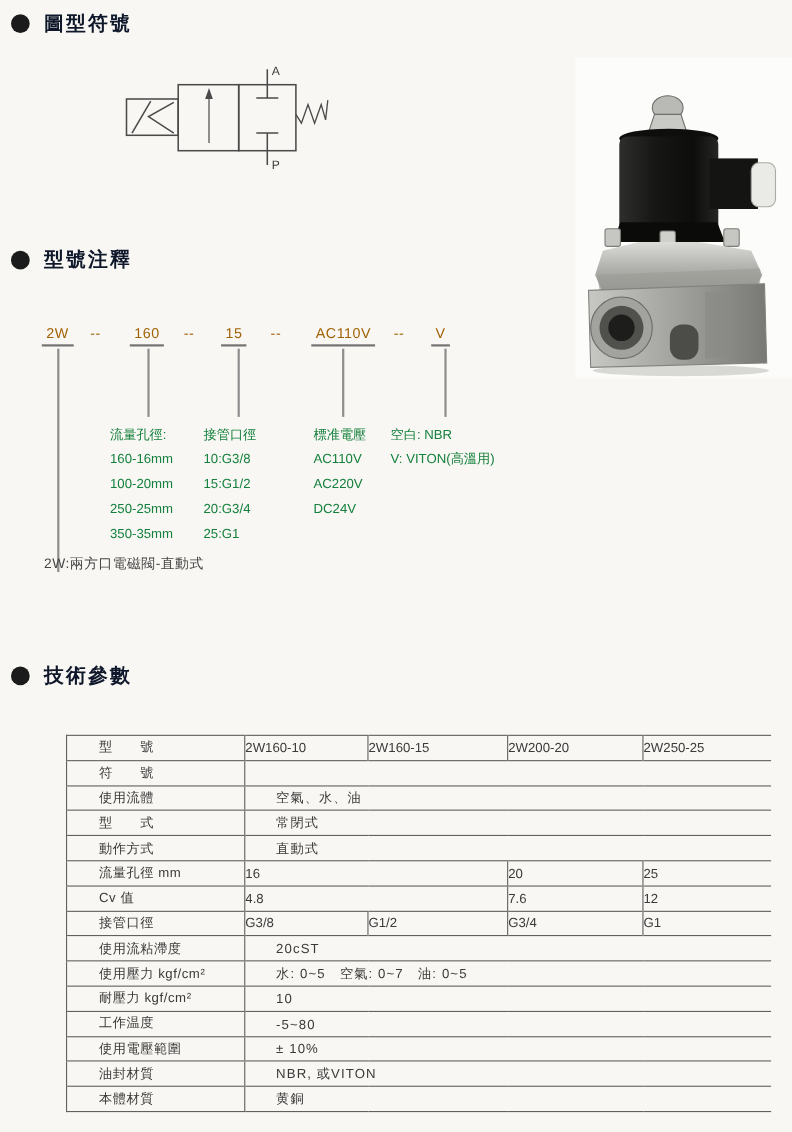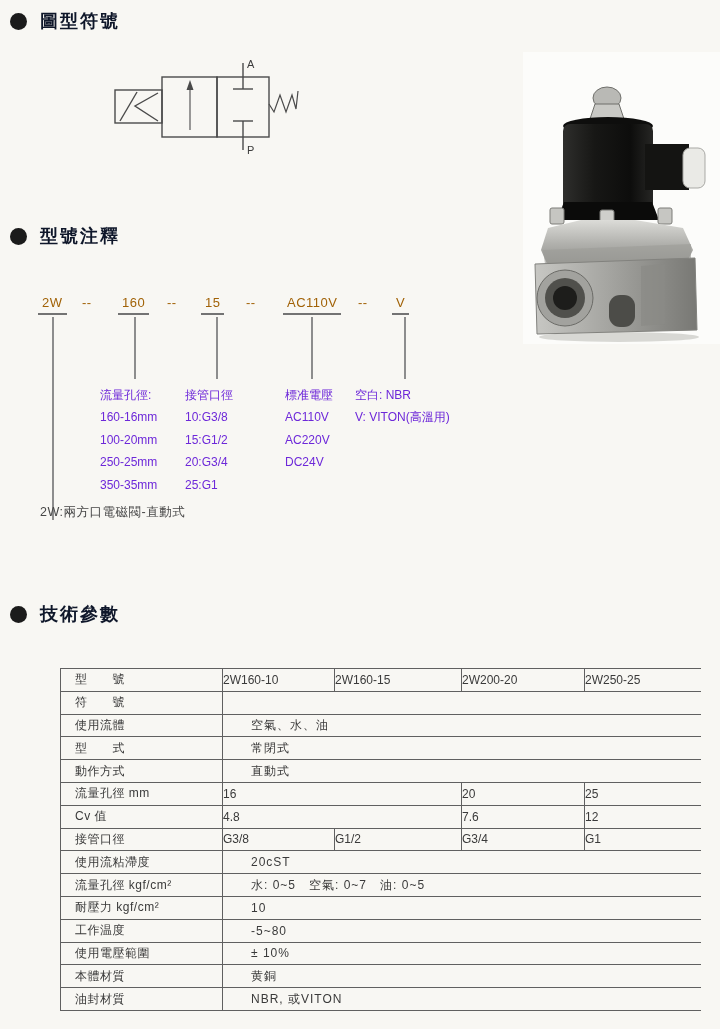--- a/index.html
+++ b/index.html
@@ -9,37 +9,37 @@
     font-family:"Liberation Sans","DejaVu Sans",sans-serif;color:#3f3f3f;
   }
   .heading{position:absolute;display:flex;align-items:center;gap:13px;}
   .heading .bullet{width:17px;height:17px;border-radius:50%;background:#1b1b1b;flex:0 0 auto;}
   .heading .htext{font-size:18px;font-weight:bold;color:#0f172a;letter-spacing:2px;white-space:nowrap;}
 
   
   .code-seg{position:absolute;top:295px;font-size:13px;color:#a16207;letter-spacing:.5px;}
   .code-seg.underlined{border-bottom:2px solid #737373;padding:0 4px 3px;}
   .vline{position:absolute;width:1.5px;background:#8d8d8d;}
-  .model-col{position:absolute;top:384px;font-size:12px;color:#6d28d9;line-height:22.4px;white-space:nowrap;}
+  .model-col{position:absolute;top:384px;font-size:12px;color:#15803d;line-height:22.4px;white-space:nowrap;}
   .model-note{position:absolute;left:40px;top:504px;font-size:12.5px;color:#464646;letter-spacing:.5px;}
 
   
   .spec-table{
     position:absolute;left:60px;top:668px;width:640px;
     border-collapse:collapse;table-layout:fixed;
     font-size:12px;color:#3a3a3a;
   }
   .spec-table td{
     border-top:1px solid #606060;height:21.8px;padding:0;
     vertical-align:middle;overflow:hidden;white-space:nowrap;
   }
   .spec-table tr:last-child td{border-bottom:1px solid #606060;}
   .spec-table td:first-child{border-left:1px solid #606060;}
   .spec-table td + td{border-left:1px solid #606060;}
-  .spec-table td.lbl{text-align:left;padding-left:14px;letter-spacing:.5px;}
+  .spec-table td.lbl{text-align:left;padding-left:29px;letter-spacing:.5px;}
   .spec-table td.spanv{padding-right:58px;letter-spacing:1px;padding-left:28px;}
   svg{display:block;}
 </style>
 </head>
 <body>
 
 <div class="page">
 
   <div class="heading" style="left:10px;top:9px;">
     <span class="bullet"></span>
@@ -222,39 +222,39 @@
         <td>G3/8</td>
         <td>G1/2</td>
         <td>G3/4</td>
         <td>G1</td>
       </tr>
       <tr>
         <td class="lbl">使用流粘滯度</td>
         <td colspan="4" class="spanv">20cST</td>
       </tr>
       <tr>
-        <td class="lbl">流量孔徑 kgf/cm²</td>
+        <td class="lbl">使用壓力 kgf/cm²</td>
         <td colspan="4" class="spanv">水: 0~5　空氣: 0~7　油: 0~5</td>
       </tr>
       <tr>
         <td class="lbl">耐壓力 kgf/cm²</td>
         <td colspan="4" class="spanv">10</td>
       </tr>
       <tr>
         <td class="lbl">工作温度</td>
         <td colspan="4" class="spanv">-5~80</td>
       </tr>
       <tr>
         <td class="lbl">使用電壓範圍</td>
         <td colspan="4" class="spanv">± 10%</td>
       </tr>
       <tr>
+        <td class="lbl">油封材質</td>
+        <td colspan="4" class="spanv">NBR, 或VITON</td>
+      </tr>
+      <tr>
         <td class="lbl">本體材質</td>
         <td colspan="4" class="spanv">黄銅</td>
       </tr>
-      <tr>
-        <td class="lbl">油封材質</td>
-        <td colspan="4" class="spanv">NBR, 或VITON</td>
-      </tr>
     </tbody>
   </table>
 
 </div>
 
 </body></html>

